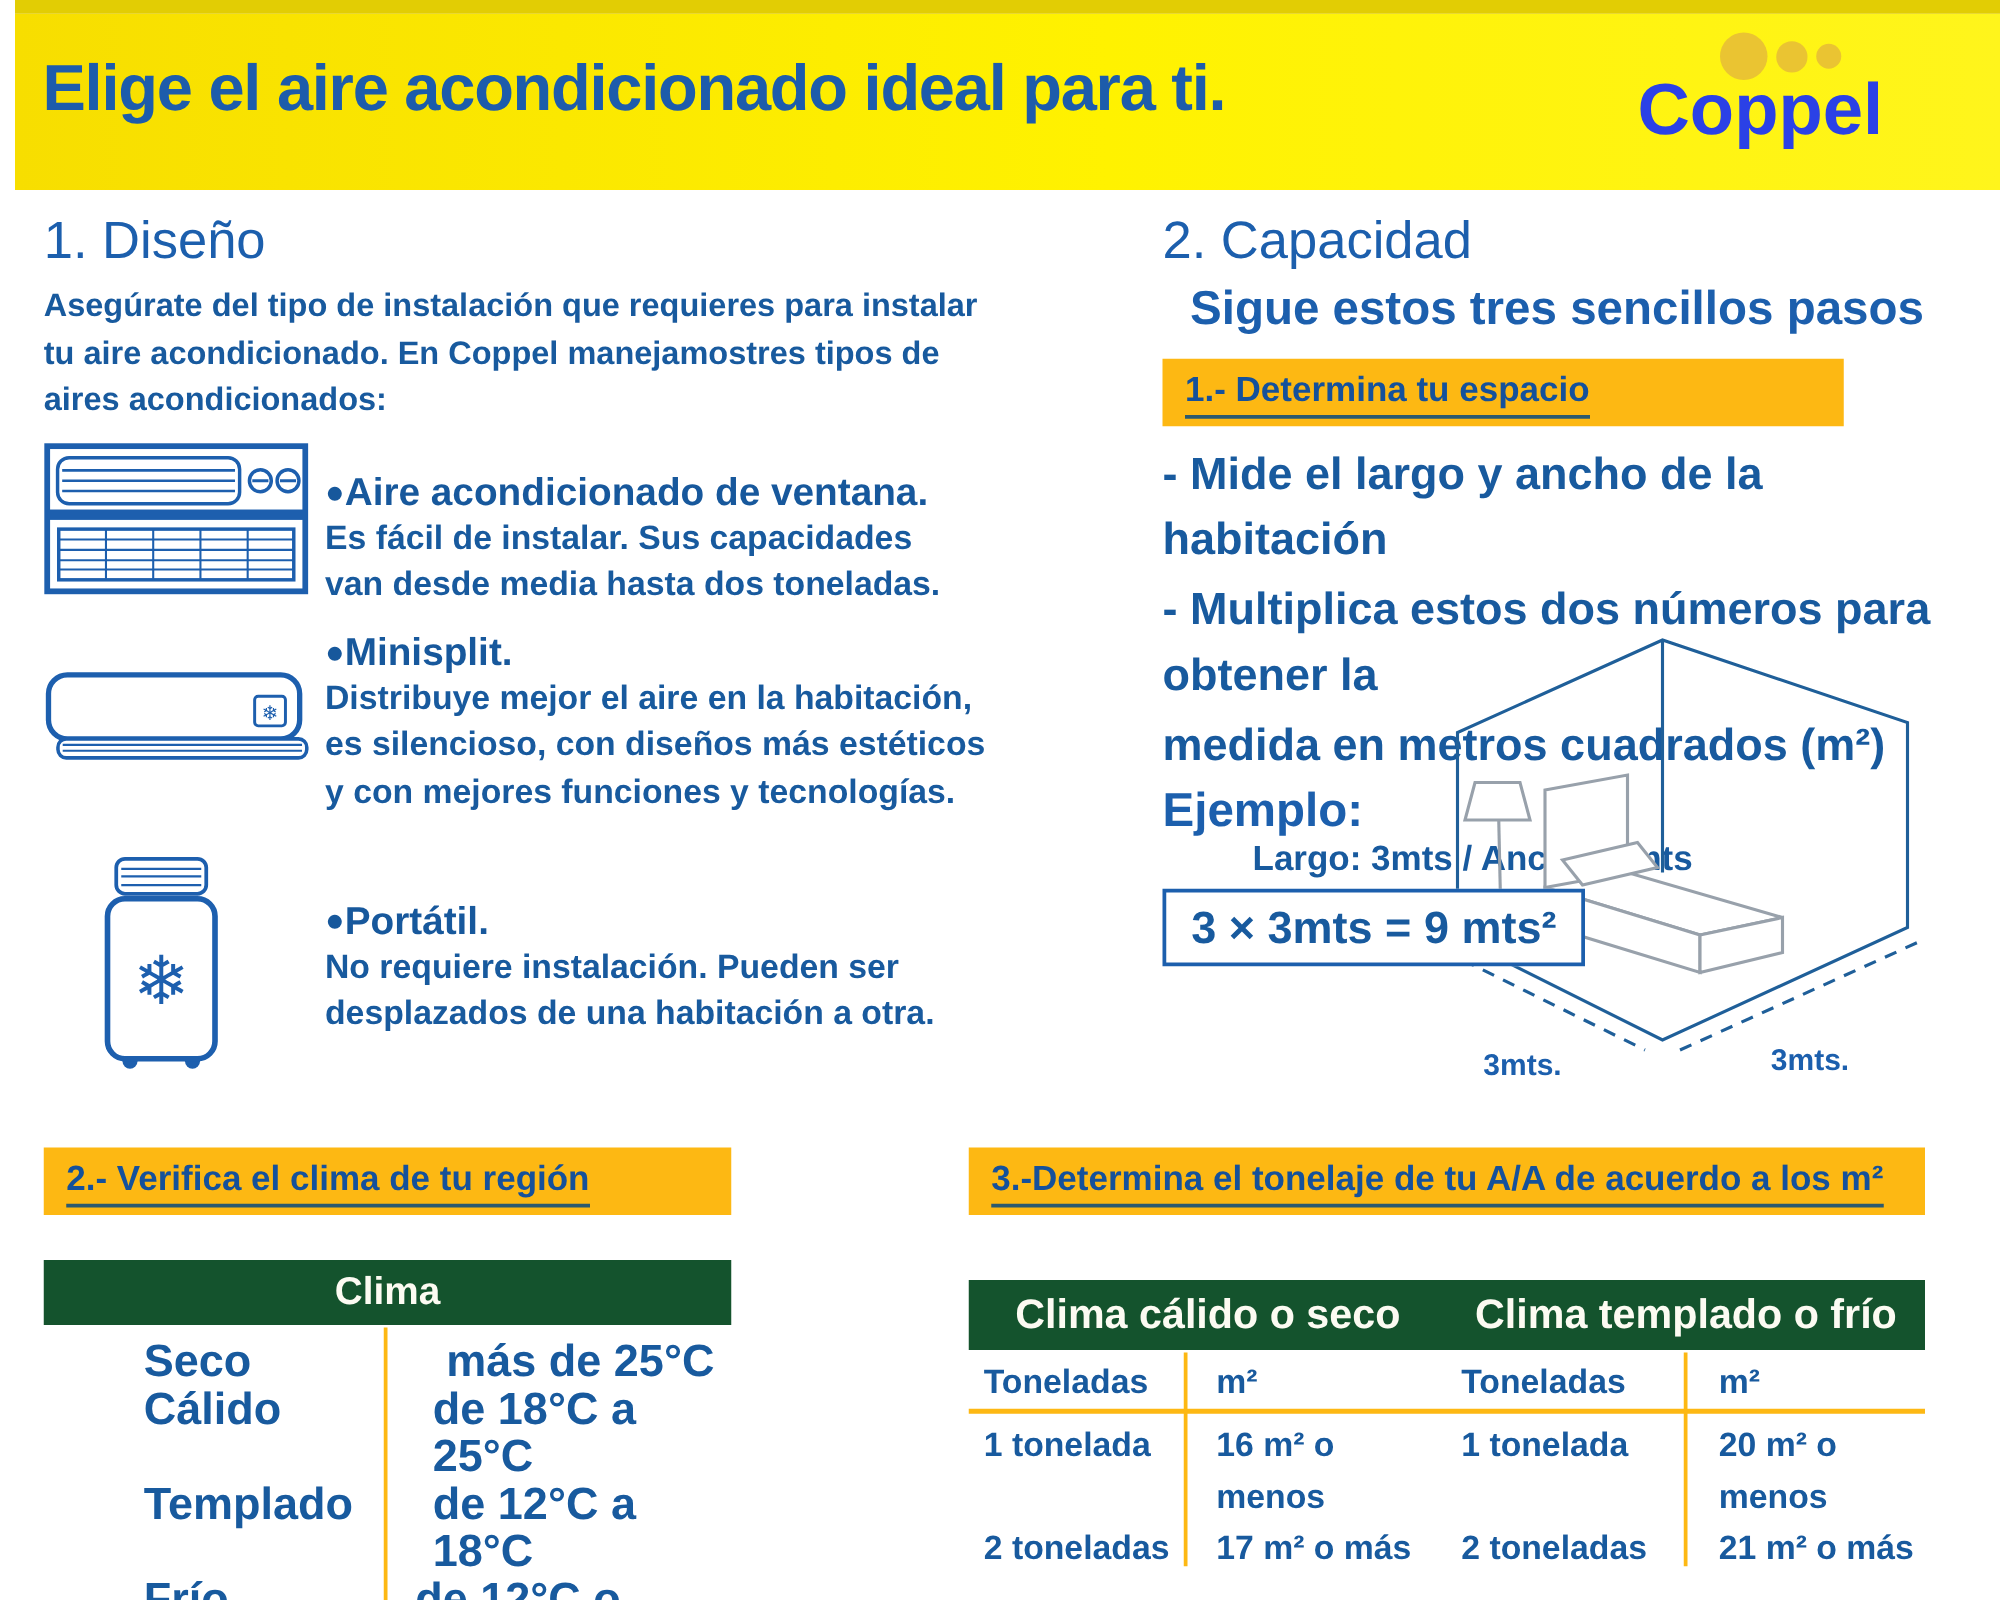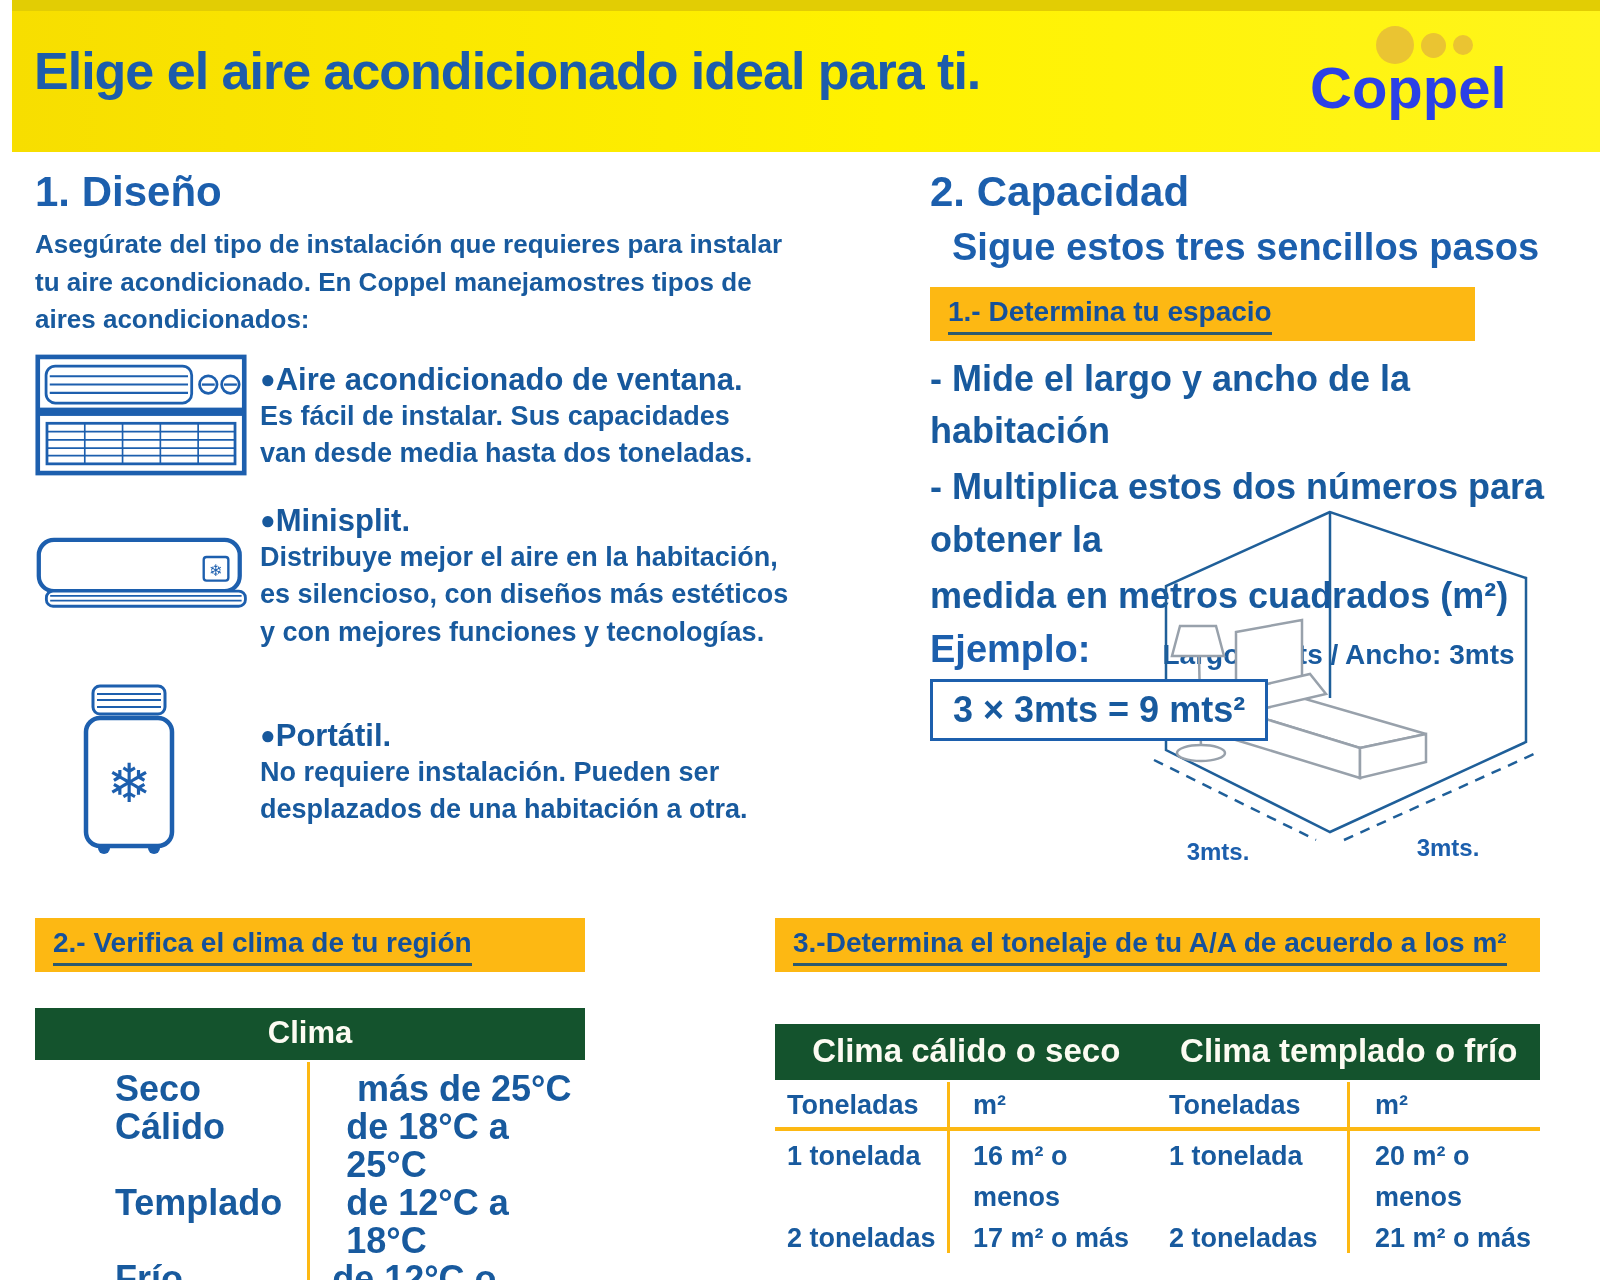--- a/index.html
+++ b/index.html
@@ -20,47 +20,47 @@
   }
   .logo{position:absolute;right:80px;top:14px;width:210px;}
   .logo-circles{display:flex;align-items:center;gap:7px;margin-left:66px;height:40px;}
   .lc{border-radius:50%;background:#EAC432;}
   .lc1{width:38px;height:38px;}
   .lc2{width:25px;height:25px;}
   .lc3{width:20px;height:20px;}
   .logo-text{font-size:58px;font-weight:bold;color:#2B41E6;line-height:1;margin-top:-6px;}
 
   
-  .sec-h{font-size:42px;font-weight:bold;color:#1C5FAD;margin:0 0 10px 0;}
+  .sec-h{font-size:42px;font-weight:normal;color:#1C5FAD;margin:0 0 10px 0;}
   .step-bar{background:#FDB813;padding:9px 18px 13px 18px;box-sizing:border-box;}
   .step-bar span{
     font-size:28px;font-weight:bold;color:#15519B;
     border-bottom:3px solid #2C5A6E;padding-bottom:5px;
   }
   .amber{background:#14532d;}
 
   
   .design{position:absolute;left:35px;top:168px;width:780px;}
   .intro{font-size:26px;font-weight:bold;line-height:1.45;margin:0 0 10px 0;}
   .type-row{display:flex;align-items:center;}
-  .r1{margin-top:0;}
+  .r1{margin-top:0;align-items:flex-end;}
   .r2{margin-top:18px;}
   .r3{margin-top:30px;}
   .icon-col{width:225px;flex:none;}
   .type-title{font-size:31px;font-weight:bold;color:#17589C;}
   .type-desc{font-size:27px;font-weight:bold;line-height:1.38;}
   .bullet{font-size:26px;vertical-align:2px;}
 
   
   .capacity{position:absolute;left:930px;top:168px;width:620px;}
   .capacity h3{font-size:38px;font-weight:bold;color:#1C5FAD;margin:4px 0 18px 22px;}
   .capacity .step-bar{width:545px;}
   .step1-bullets{margin-top:12px;font-size:36px;font-weight:bold;line-height:1.45;}
   .step1-bullets div{margin-top:4px;}
-  .example-row{display:flex;align-items:flex-end;margin-top:6px;}
+  .example-row{display:flex;align-items:flex-start;margin-top:6px;flex-direction:column;}
   .ej-label{font-size:38px;font-weight:bold;color:#1C5FAD;}
   .ej-dims{font-size:28px;font-weight:bold;margin-left:72px;}
   .formula-box{
     display:inline-block;border:3px solid #1C5FAD;background:#fff;
     padding:7px 20px;font-size:36px;font-weight:bold;margin-top:8px;
     position:relative;z-index:2;
   }
   .room{position:absolute;left:1118px;top:498px;z-index:1;}
 
   

